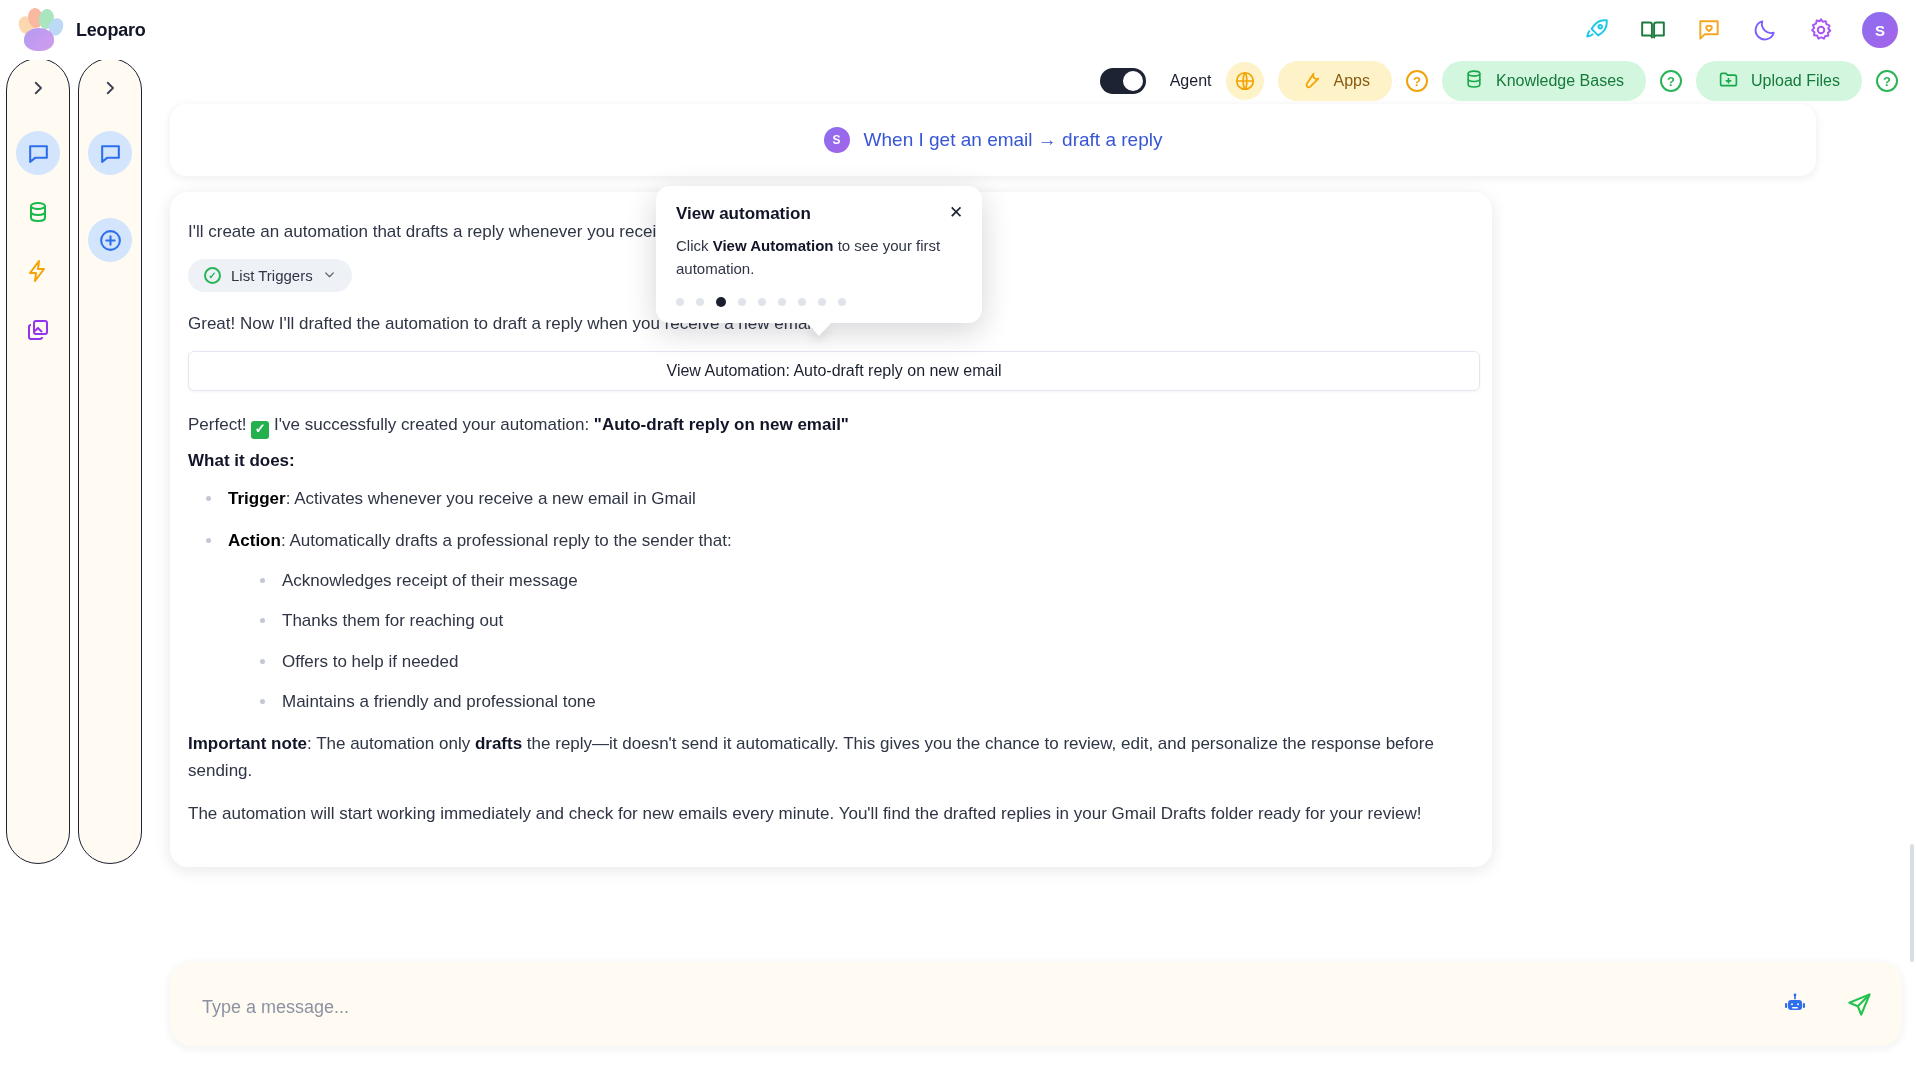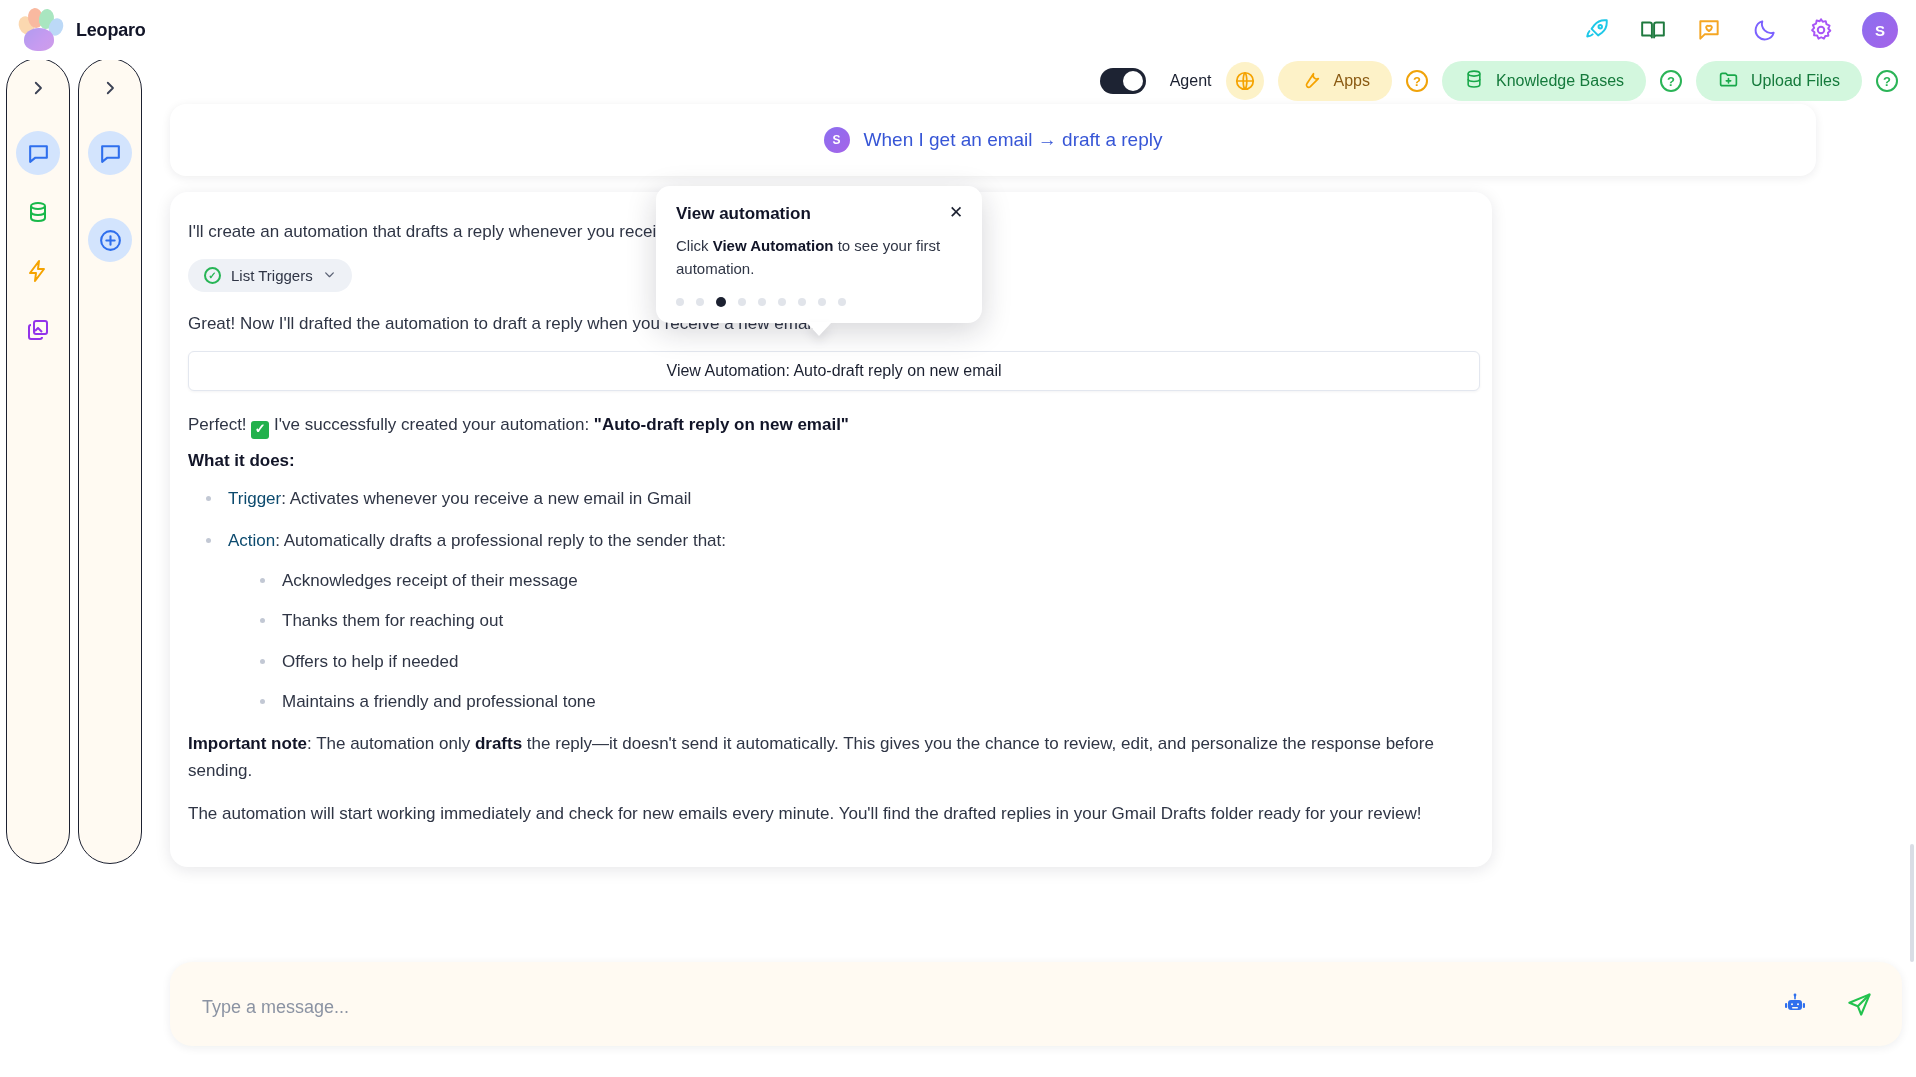--- a/index.html
+++ b/index.html
@@ -153,21 +153,21 @@
 
   ul.blist { list-style: none; margin: 0 0 0 24px; }
   ul.blist > li {
     position: relative; padding-left: 22px; font-size: 17px;
     color: #2f3545; line-height: 1.6; margin-bottom: 15px;
   }
   ul.blist > li::before {
     content: ""; position: absolute; left: 0; top: 11px;
     width: 5px; height: 5px; border-radius: 50%; background: #c2c8d4;
   }
-  ul.blist li b { color: #0c4a6e; font-weight: 400; }
+  ul.blist li b { color: #000000; font-weight: 700; }
   ul.sub { list-style: none; margin: 13px 0 0 32px; }
   ul.sub > li {
     position: relative; padding-left: 22px; font-size: 17px;
     color: #2f3545; line-height: 1.6; margin-bottom: 13px;
   }
   ul.sub > li::before {
     content: ""; position: absolute; left: 0; top: 11px;
     width: 5px; height: 5px; border-radius: 50%; background: #c2c8d4;
   }
 

